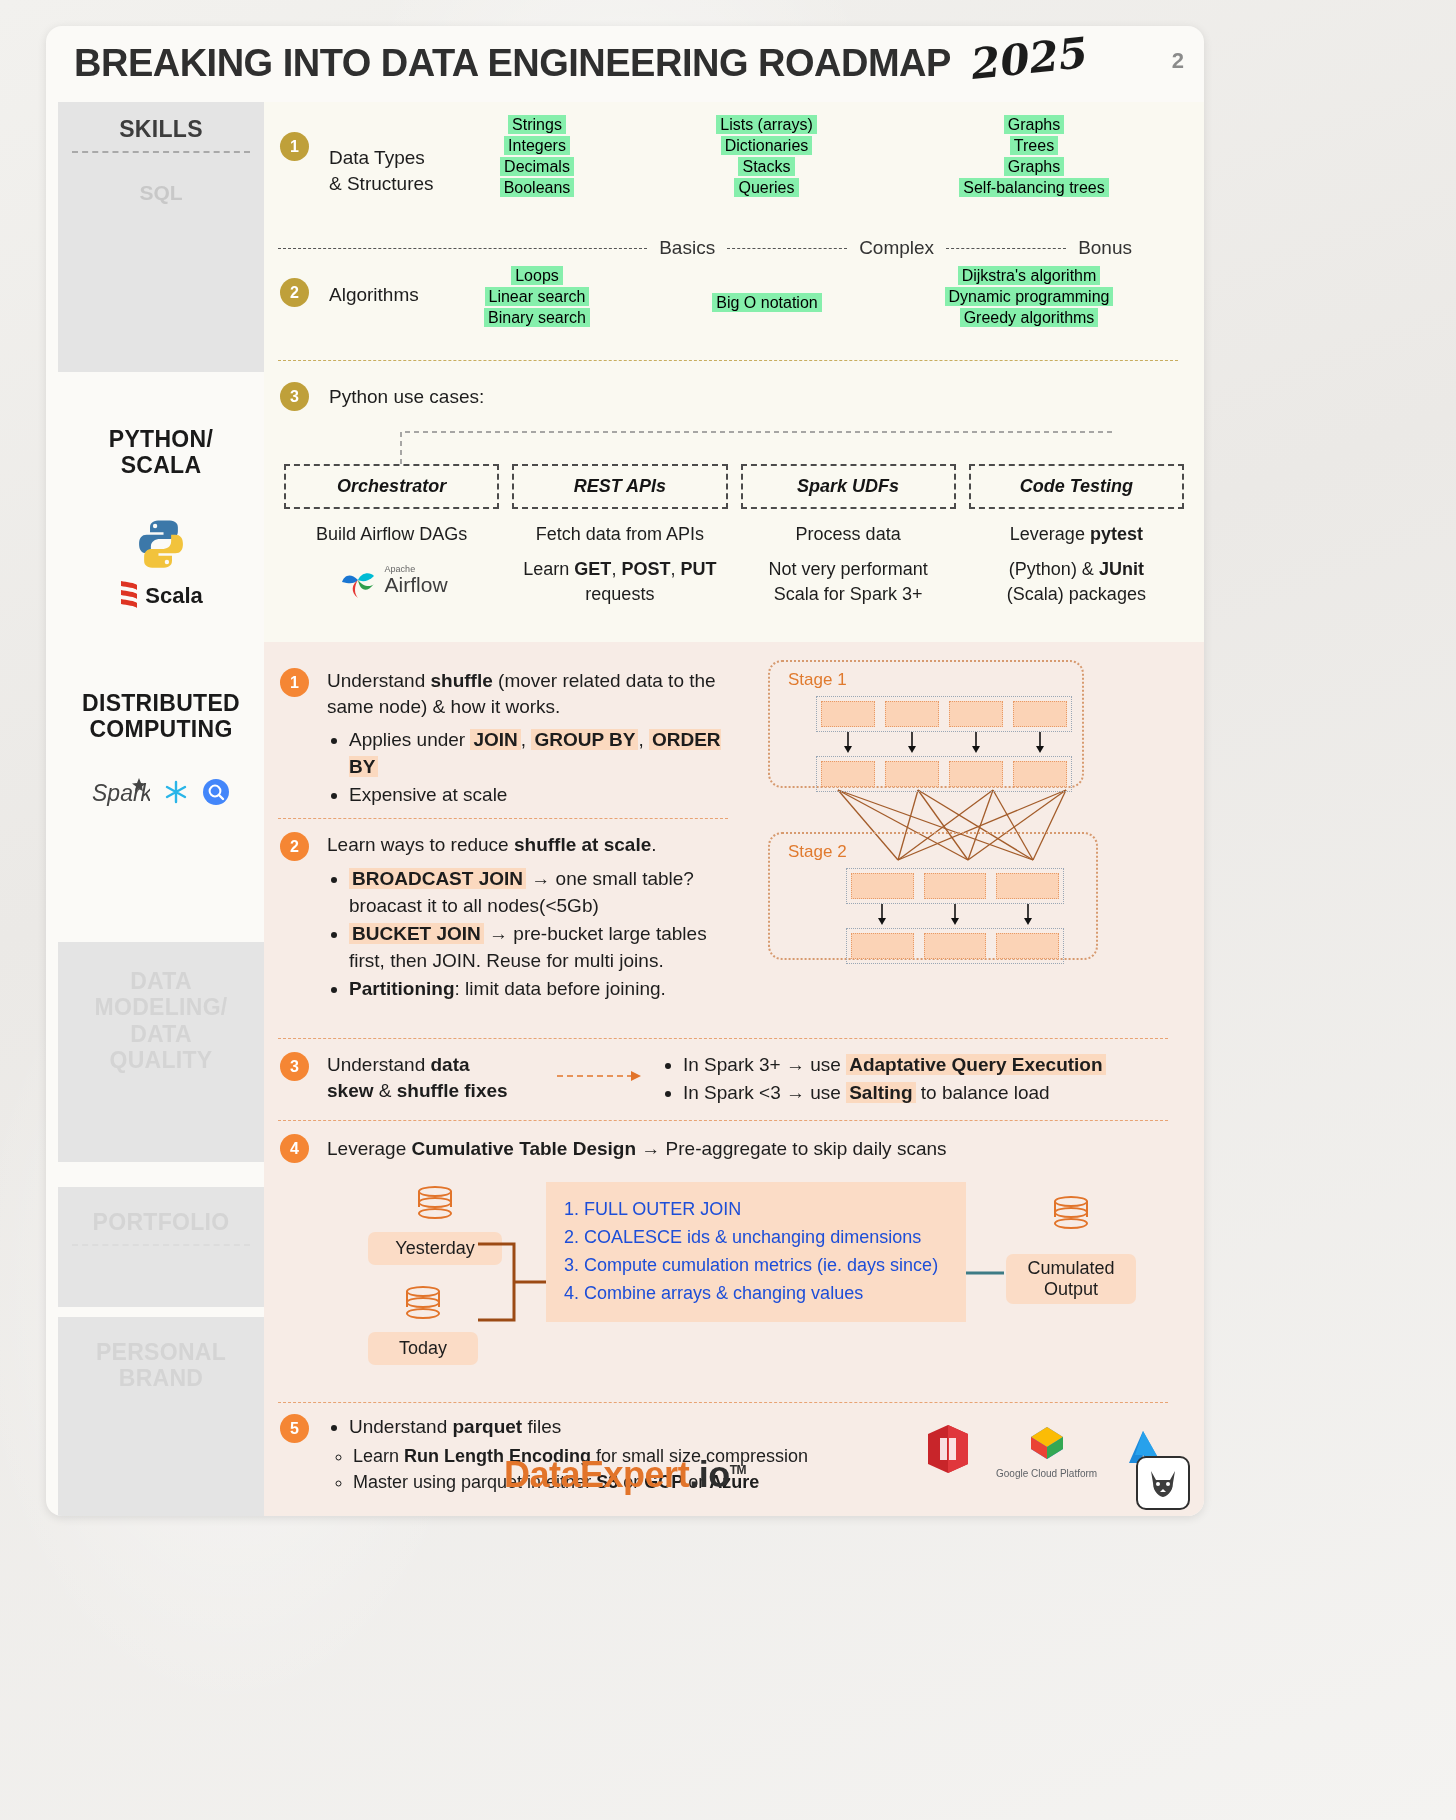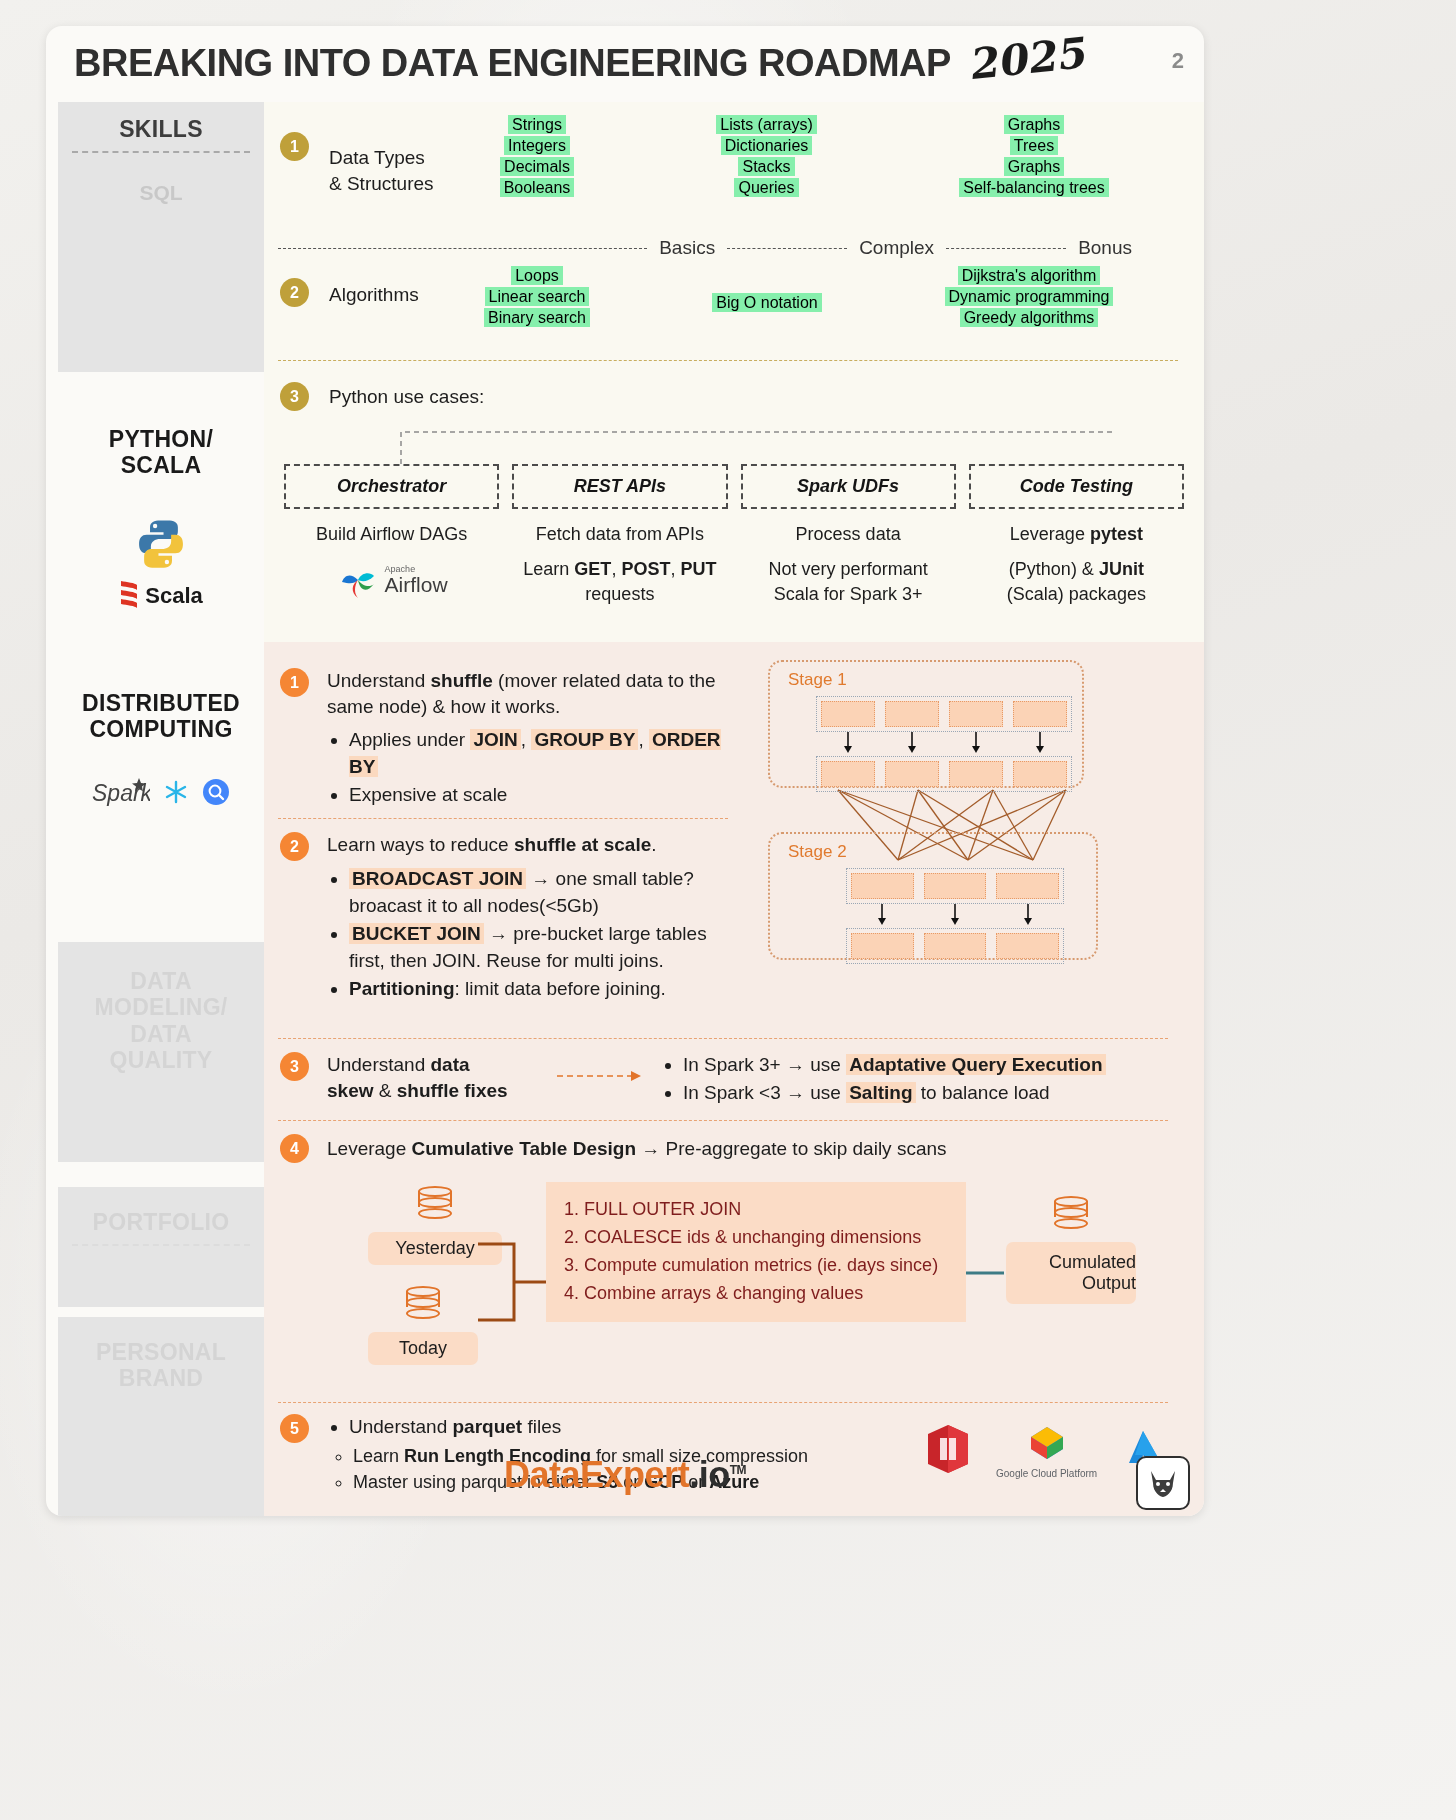--- a/index.html
+++ b/index.html
@@ -107,21 +107,21 @@
   .cyl { width: 34px; height: 42px; position: relative; margin: 0 auto; }
   .cyl .e { position: absolute; left: 0; width: 34px; height: 11px;
     border: 2px solid #e2742a; border-radius: 50%; }
   .cyl .s { position: absolute; left: 0; width: 34px; border-left: 2px solid #e2742a;
     border-right: 2px solid #e2742a; }
   .pill { background: #fbdcc6; border-radius: 7px; font-size: 18px; color: #1d1d1d;
     padding: 6px 0; text-align: center; }
 
   .steps-panel { background: #fbdcc6; padding: 14px 16px 14px 16px; }
   .steps-panel ol { margin: 0; padding-left: 22px; }
-  .steps-panel li { font-size: 18px; color: #7f1d1d; line-height: 1.45; margin-bottom: 2px; }
+  .steps-panel li { font-size: 18px; color: #1d4ed8; line-height: 1.45; margin-bottom: 2px; }
 
   .footer { position: absolute; left: 0; right: 0; bottom: 0; height: 76px; }
   .brand { position: absolute; left: 0; right: 0; top: 14px; text-align: center;
     font-size: 36px; font-weight: bold; color: #e2742a; letter-spacing: -.5px; }
   .brand .io { color: #2f2f2f; }
   .tm { font-size: 12px; vertical-align: super; color: #2f2f2f; }
   .husky { position: absolute; right: 14px; bottom: 6px; width: 54px; height: 54px;
     border: 2px solid #2f2f2f; border-radius: 10px; display:flex; align-items:center;
     justify-content:center; font-size: 30px; background: #fff; }
   ul.b { margin: 0; padding-left: 22px; }
@@ -414,21 +414,21 @@
           <svg class="abs" style="left:616px; top:86px;" width="40" height="10">
             <path d="M0 5 H38" stroke="#3d7b85" stroke-width="3"></path>
           </svg>
           <div class="abs" style="left:656px; top:14px; width:130px; text-align:center;">
             <div class="cyl">
               <div class="e" style="top:0"></div>
                 <div class="s" style="top:5px;height:16px"></div>
               <div class="e" style="top:11px"></div>
                 <div class="e" style="top:22px"></div>
             </div>
-            <div class="pill" style="margin-top:4px; white-space:pre-line; padding:10px 0;text-align:right;">Cumulated
+            <div class="pill" style="margin-top:16px; white-space:pre-line; padding:4px 0;">Cumulated
 Output</div>
           </div>
         </div>
 
         <div class="abs dashline-orange" style="left:14px; top:760px; width:890px;"></div>
 
         <div class="abs" style="left:16px; top:772px; display:flex; gap:18px; width:640px;">
           <div class="num orange">5</div>
           <div style="flex:1">
             <ul class="b">

